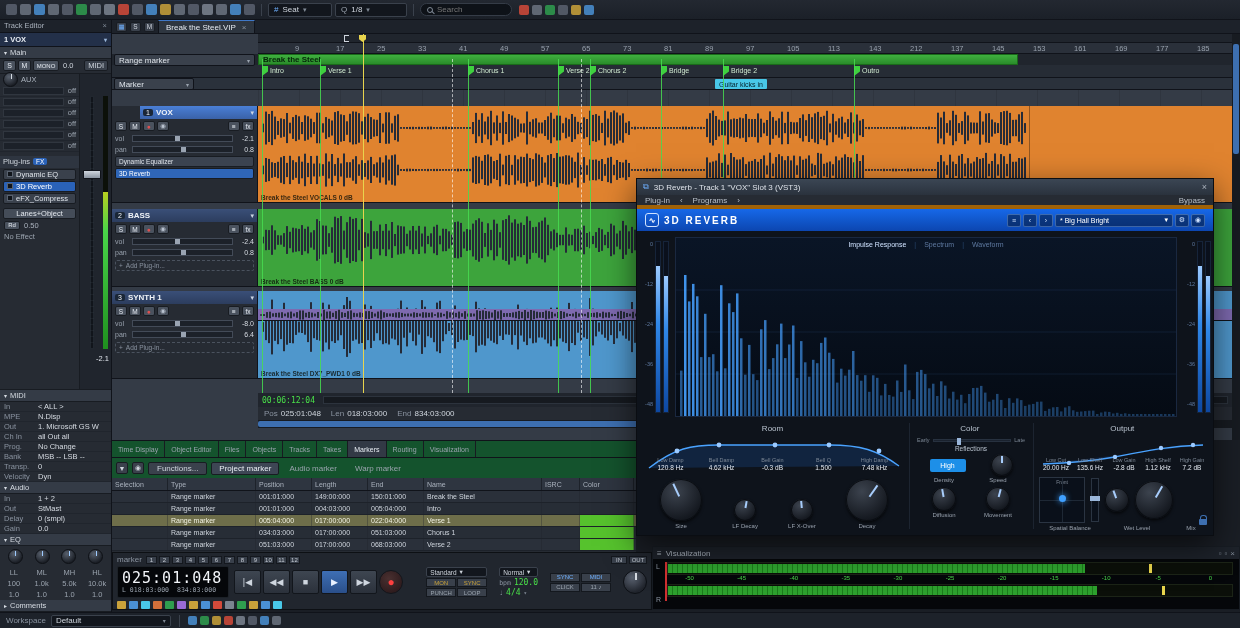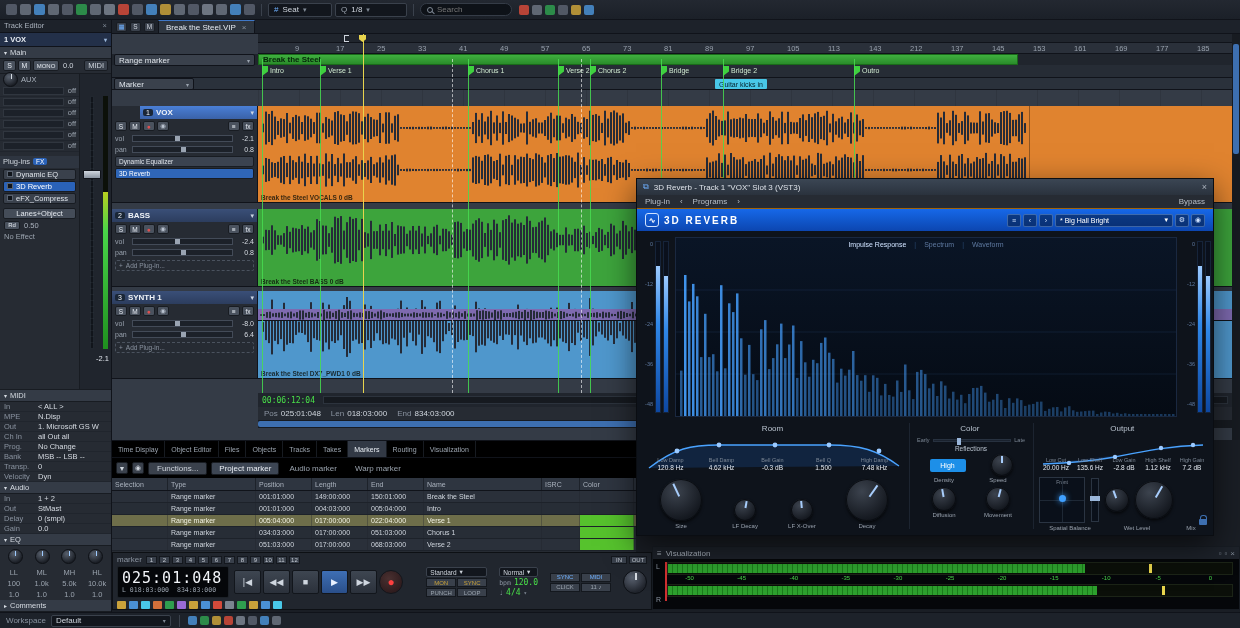--- a/index.html
+++ b/index.html
@@ -123,21 +123,21 @@
 #hdrrangedrop{position:absolute;left:2px;top:20px;width:141px;height:12px}
 #hdrmarkerdrop{position:absolute;left:2px;top:44px;width:80px;height:12px}
 .hdrdd{background:#3a414c;border:1px solid #10131a;border-radius:2px;height:100%;display:flex;align-items:center;padding:0 4px;color:#dfe4ea}
 .hdrdd .car{margin-left:auto;color:#9aa3ae;font-size:6px}
 #setupzoom{position:absolute;left:2px;top:359px;width:141px;height:26px;display:flex;flex-direction:column;gap:2px}
 .szrow{display:flex;align-items:center;gap:2px}
 .szrow .n{width:11px;height:9px;background:#3a414c;border:1px solid #181c22;display:flex;align-items:center;justify-content:center;color:#cfd5dd;font-size:6px}
 .szrow .lab{margin-left:4px;color:#9aa3ae}
 
 
-#docker{position:absolute;left:112px;top:440px;width:524px;height:38px;background:#000000;border-top:1px solid #10131a;z-index:3}
+#docker{position:absolute;left:112px;top:440px;width:524px;height:38px;background:#14532d;border-top:1px solid #10131a;z-index:3}
 #dtabs{display:flex;height:17px;border-bottom:1px solid #10131a}
 .dtab{padding:0 6px;display:flex;align-items:center;color:#9aa3ae;border-right:1px solid #171b21;font-size:7px;white-space:nowrap}
 .dtab.act{background:#323945;color:#e8edf3}
 #dsub{height:20px;display:flex;align-items:center;gap:4px;padding:0 4px}
 .dmini{width:12px;height:12px;background:#3a414c;border:1px solid #181c22;border-radius:2px;display:flex;align-items:center;justify-content:center;color:#cfd5dd;font-size:7px}
 .funcbtn{height:13px;background:#3a414c;border:1px solid #181c22;border-radius:2px;display:flex;align-items:center;padding:0 8px;color:#cfd5dd}
 .dsubtab{height:13px;display:flex;align-items:center;padding:0 7px;color:#9aa3ae;border:1px solid transparent}
 .dsubtab.act{background:#3d4654;border-color:#181c22;border-radius:2px;color:#e8edf3}
 #mtable{position:absolute;left:112px;top:478px;width:524px;height:74px;background:#262b33;z-index:3;overflow:hidden}
 #thead{display:flex;height:13px;background:#2e3540;border-bottom:1px solid #10131a}
@@ -194,21 +194,21 @@
 #statusbar{position:absolute;left:0;top:612px;width:1240px;height:16px;background:#1d222a;border-top:1px solid #10131a;display:flex;align-items:center;gap:5px;padding:0 6px;z-index:6}
 #statusbar .lab{color:#8a93a0}
 #wsdd{width:120px;height:12px;background:#12161d;border:1px solid #3a414c;border-radius:2px;display:flex;align-items:center;padding:0 4px;color:#cfd5dd}
 #wsdd .car{margin-left:auto;color:#7f8894;font-size:6px}
 
 
 #plugin{position:absolute;left:636px;top:178px;width:578px;height:358px;background:#10151d;border:1px solid #0a0d12;box-shadow:0 10px 30px rgba(0,0,0,.6);z-index:10}
 #ptitle{height:16px;background:linear-gradient(#3b4654,#2a323d);display:flex;align-items:center;gap:5px;padding:0 6px;color:#dde2e9}
 #ptitle .wico{color:#6fb0ff}
 #ptitle .x{margin-left:auto;color:#aab2bd;font-size:9px}
-#pmenu{height:14px;background:#262b33;display:flex;align-items:center;gap:10px;padding:0 8px;color:#b8bfc8;border-bottom:1px solid #a16207}
+#pmenu{height:14px;background:#262b33;display:flex;align-items:center;gap:10px;padding:0 8px;color:#b8bfc8;border-bottom:4px solid #a16207}
 #pmenu .byp{margin-left:auto}
 #phead{height:22px;background:linear-gradient(#1668e8,#0c46b0);display:flex;align-items:center;gap:6px;padding:0 8px}
 #plogo{display:flex;align-items:center;gap:5px;color:#fff;font-weight:bold;font-size:10px;letter-spacing:2px}
 #plogo .mark{width:14px;height:14px;border:1px solid #cfe2ff;border-radius:3px;display:flex;align-items:center;justify-content:center;font-size:8px;letter-spacing:0}
 #phr{margin-left:auto;display:flex;align-items:center;gap:2px}
 .pib{width:14px;height:13px;background:rgba(5,25,60,.55);border:1px solid rgba(160,200,255,.35);border-radius:2px;display:flex;align-items:center;justify-content:center;color:#cfe2ff;font-size:7px}
 #preset{width:118px;height:13px;background:rgba(5,25,60,.55);border:1px solid rgba(160,200,255,.35);border-radius:2px;display:flex;align-items:center;padding:0 4px;color:#fff;font-size:7px}
 #preset .car{margin-left:auto}
 #pbody{position:relative;height:304px;background:radial-gradient(circle at 30px 80px,rgba(30,90,190,.28) 0 2px,transparent 3px 22px),#0e131b}
 #pdisplay{position:absolute;left:38px;top:6px;width:502px;height:180px;background:linear-gradient(#0a1526,#050b14);border:1px solid #1a2840;overflow:hidden}

